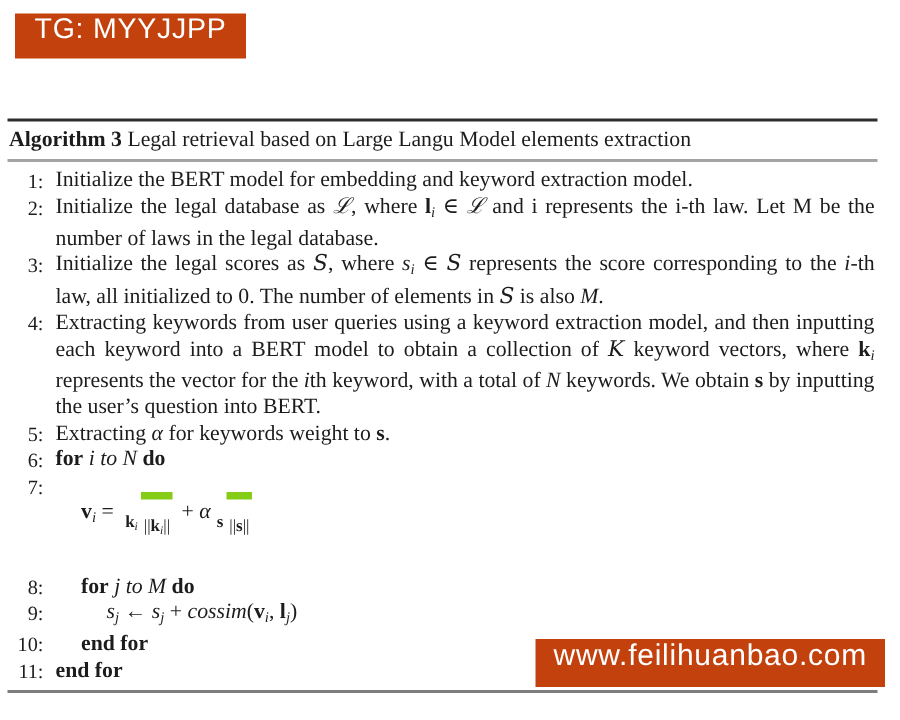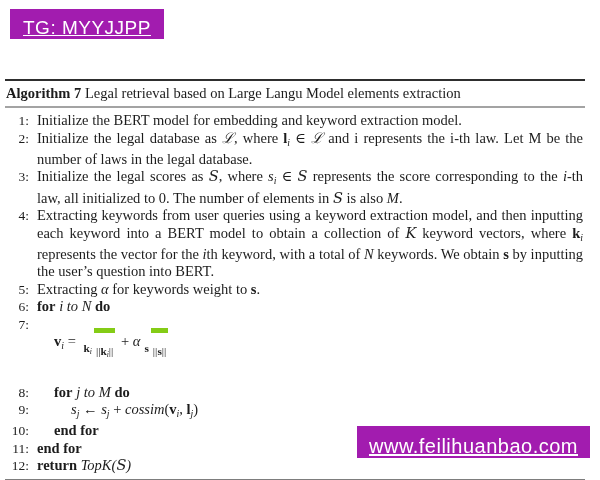--- a/index.html
+++ b/index.html
@@ -8,27 +8,26 @@
     position: relative;
     width: 600px;
     height: 480px;
     background: #ffffff;
     overflow: hidden;
     font-family: "Liberation Serif", "DejaVu Serif", serif;
     color: #1c1c1c;
   }
   .badge {
     position: absolute;
-    background: #a21caf;
+    background: #c2410c;
     color: #ffffff;
     font-family: "Liberation Sans", "DejaVu Sans", sans-serif;
     display: flex;
-    align-items: flex-end;
+    align-items: flex-start;
     letter-spacing: 0.5px;
-    text-decoration: underline;
   }
   .badge-top {
     left: 10px;
     top: 9px;
     height: 30px;
     padding: 0 13px;
     font-size: 19px;
   }
   .badge-bottom {
     right: 10px;
@@ -90,21 +89,21 @@
 
 <div class="page">
 
   <div class="badge badge-top">
     <span>TG: MYYJJPP</span>
   </div>
 
   <div class="algo">
     <div class="rule-top"></div>
     <div class="algo-title">
-      <span class="label">Algorithm 7</span>
+      <span class="label">Algorithm 3</span>
       <span> </span>
       <span>Legal retrieval based on Large Langu Model elements extraction</span>
     </div>
     <div class="rule-mid"></div>
     <div class="algo-lines">
         <div class="algo-line ind0">
           <span class="line-num">1:</span>
           <span class="line-body"><span>Initialize the BERT model for embedding and keyword extraction model.</span></span>
         </div>
         <div class="algo-line ind0">
@@ -146,24 +145,20 @@
           <span class="line-body"><span class="i">s</span><span class="i sub">j</span><span> ← </span><span class="i">s</span><span class="i sub">j</span><span> + </span><span class="i">cossim</span><span>(</span><span class="b">v</span><span class="i sub">i</span><span>, </span><span class="b">l</span><span class="i sub">j</span><span>)</span></span>
         </div>
         <div class="algo-line ind1">
           <span class="line-num">10:</span>
           <span class="line-body"><span class="b">end for</span></span>
         </div>
         <div class="algo-line ind0">
           <span class="line-num">11:</span>
           <span class="line-body"><span class="b">end for</span></span>
         </div>
-        <div class="algo-line ind0">
-          <span class="line-num">12:</span>
-          <span class="line-body"><span class="b">return</span><span> </span><span class="i">TopK</span><span class="i">(</span><span class="cal">S</span><span class="i">)</span></span>
-        </div>
       </div>
     <div class="rule-bottom"></div>
   </div>
 
   <div class="badge badge-bottom">
     <span>www.feilihuanbao.com</span>
   </div>
 
 </div>
 

